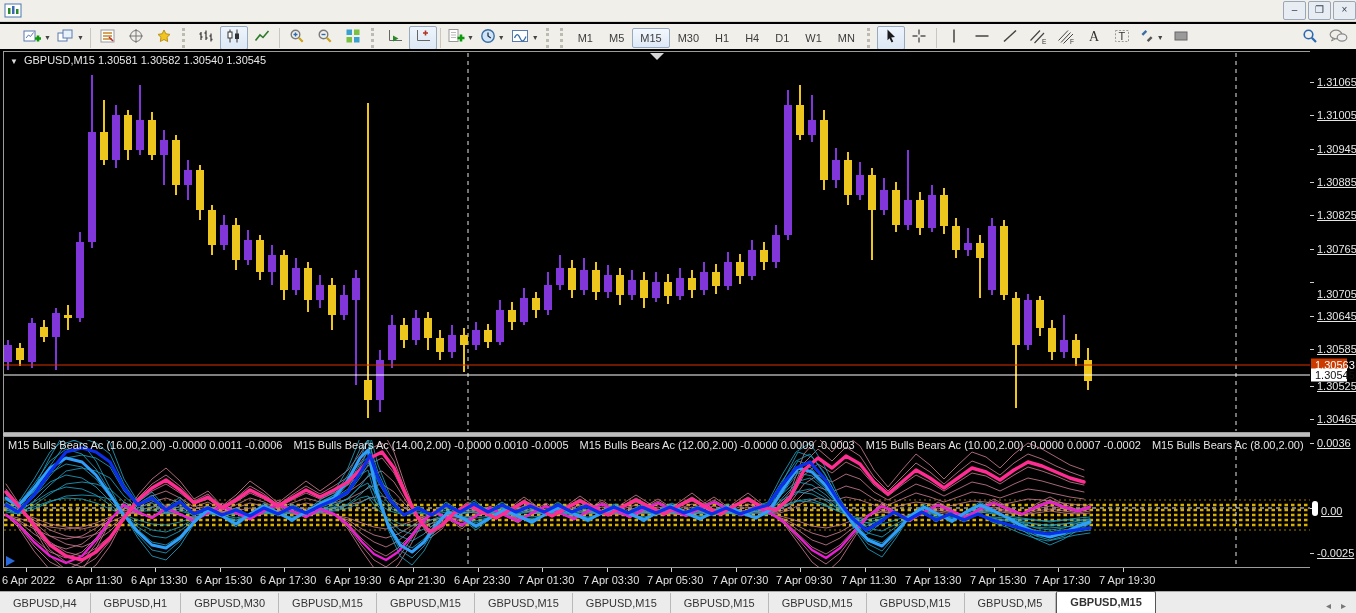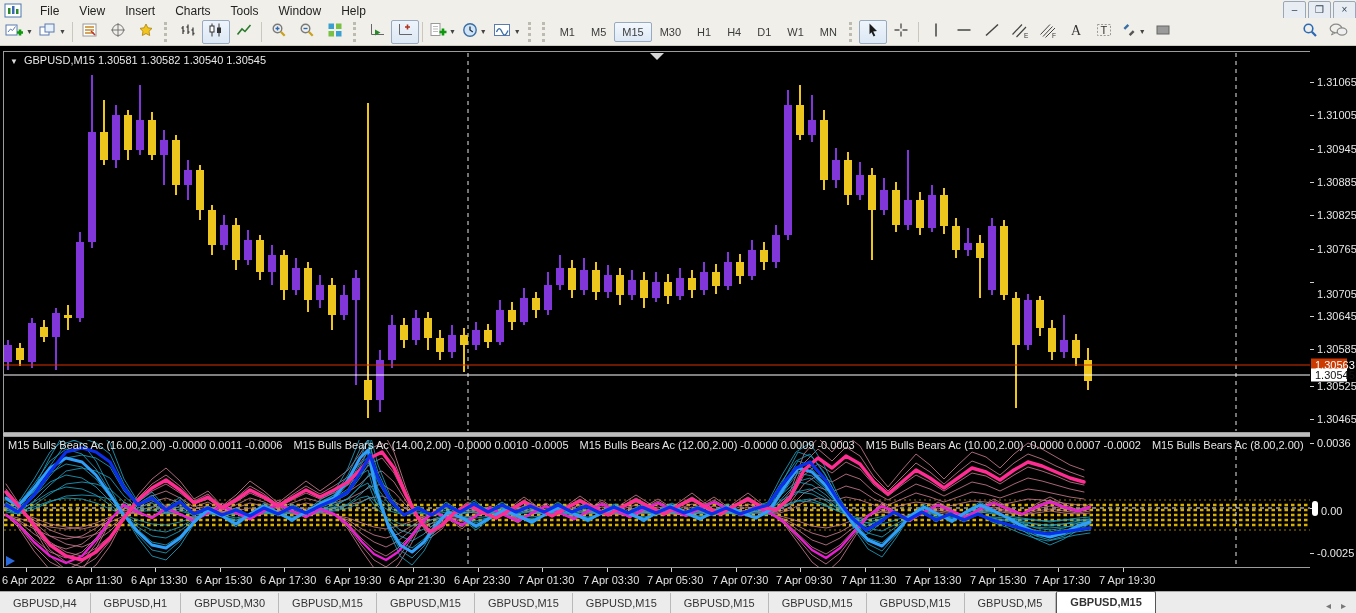--- a/index.html
+++ b/index.html
@@ -7,22 +7,22 @@
   #app{position:relative;width:1356px;height:613px;background:#000;}
   
   #menubar{position:absolute;left:0;top:0;width:1356px;height:21px;background:#f0efea;
     border-bottom:1px solid #d8d5cc;display:flex;align-items:center;font-size:12px;color:#222;}
   #menubar .appicon{width:20px;height:16px;margin:0 6px 0 4px;display:flex;align-items:center;}
   #menubar .mitem{padding:2px 10px;cursor:default;}
   #wincontrols{margin-left:auto;display:flex;gap:2px;padding-right:0px;}
   #wincontrols .wbtn{width:21px;height:17px;background:#e8edf4;border:1px solid #9aa7b8;
     border-radius:2px;font-size:10px;line-height:15px;text-align:center;color:#345;}
   
-  #toolbar{position:absolute;left:0;top:18px;width:1356px;height:28px;background:#f0efea;
-    border-bottom:1px solid #cfccc2;display:flex;align-items:center;padding-left:2px;box-sizing:border-box;}
+  #toolbar{position:absolute;left:0;top:24px;width:1356px;height:28px;background:#f0efea;
+    border-bottom:1px solid #cfccc2;display:flex;align-items:center;padding-left:20px;box-sizing:border-box;}
   .tbtn{height:22px;min-width:22px;display:flex;align-items:center;justify-content:center;
     border:1px solid transparent;border-radius:2px;padding:0 2px;}
   .tbtn.pressed{border:1px solid #98aabf;background:linear-gradient(#eef4fb,#dce8f5);}
   .tbtn .dd{font-size:7px;color:#444;margin-left:2px;}
   .tsep{width:1px;height:20px;background:#cac7be;margin:0 3px;}
   .thandle{width:3px;height:20px;margin:0 4px;border-left:3px dotted #bdbab1;}
   .tf{font-size:11px;color:#3c3c3c;padding:3px 7px;border:1px solid transparent;border-radius:2px;}
   .tf.pressed{border:1px solid #98aabf;background:linear-gradient(#f4f8fd,#dde9f6);}
   #toolbar .right{margin-left:auto;display:flex;align-items:center;margin-right:4px;}
   
@@ -31,21 +31,21 @@
   #chartframe{left:3px;top:2px;width:1308px;height:382px;}
   #splitter{position:absolute;left:3px;top:384px;width:1308px;height:3px;background:#bdbdbd;}
   #indframe{left:3px;top:387px;width:1308px;height:132px;}
   svg.layer{position:absolute;}
   #charttitle{position:absolute;left:10px;top:5px;color:#e8e8e8;font-size:11px;z-index:5;}
   #charttitle .tri{display:inline-block;font-size:8px;margin-right:6px;color:#dcdcdc;}
   #indlabels{position:absolute;left:8px;top:390px;width:1296px;height:13px;overflow:hidden;
     white-space:nowrap;color:#e4e4e4;font-size:11px;z-index:5;}
   
   #paxis{position:absolute;left:1310px;top:0;width:46px;height:542px;background:#000;color:#e6e6e6;font-size:11px;}
-  .pt{position:absolute;left:7px;transform:translateY(-50%);letter-spacing:0px;}
+  .pt{position:absolute;left:7px;transform:translateY(-50%);letter-spacing:0px;text-decoration:underline;}
   .ptick{position:absolute;left:0;width:4px;height:1px;background:#cfcfcf;}
   .pricebox{position:absolute;left:1px;width:36px;height:13px;line-height:13px;padding-left:4px;
     box-sizing:border-box;transform:translateY(-50%);z-index:4;}
   
   #taxis{position:absolute;left:0;top:519px;width:1356px;height:23px;background:#000;color:#e0e0e0;font-size:11px;}
   .tl{position:absolute;top:6px;white-space:nowrap;text-align:center;}
   .ttick{position:absolute;top:0;width:1px;height:4px;background:#cfcfcf;}
   
   #tabbar{position:absolute;left:0;top:591px;width:1356px;height:22px;background:#ececec;
     border-top:1px solid #a8a8a8;display:flex;align-items:flex-end;font-size:11px;color:#333;}
@@ -60,21 +60,20 @@
 
   <div id="menubar">
     <span class="appicon">
       <svg width="18" height="15">
           <rect x="1" y="1" width="16" height="13" fill="#fff" stroke="#4a76b0"></rect>
           <rect x="4" y="5" width="2.5" height="6" fill="#2a8a2a"></rect>
           <rect x="8" y="3" width="2.5" height="8" fill="#3a6ab5"></rect>
           <rect x="12" y="6" width="2.5" height="5" fill="#2a8a2a"></rect>
         </svg>
     </span>
-    <span id="menuitems"><span class="mitem">File</span><span class="mitem">View</span><span class="mitem">Insert</span><span class="mitem">Charts</span><span class="mitem">Tools</span><span class="mitem">Window</span><span class="mitem">Help</span></span>
     <span id="wincontrols">
         <span class="wbtn">–</span>
         <span class="wbtn">❐</span>
         <span class="wbtn">×</span>
       </span>
   </div>
 
   <div id="toolbar">
       <div class="tbtn">
         <span><svg width="19" height="16">

